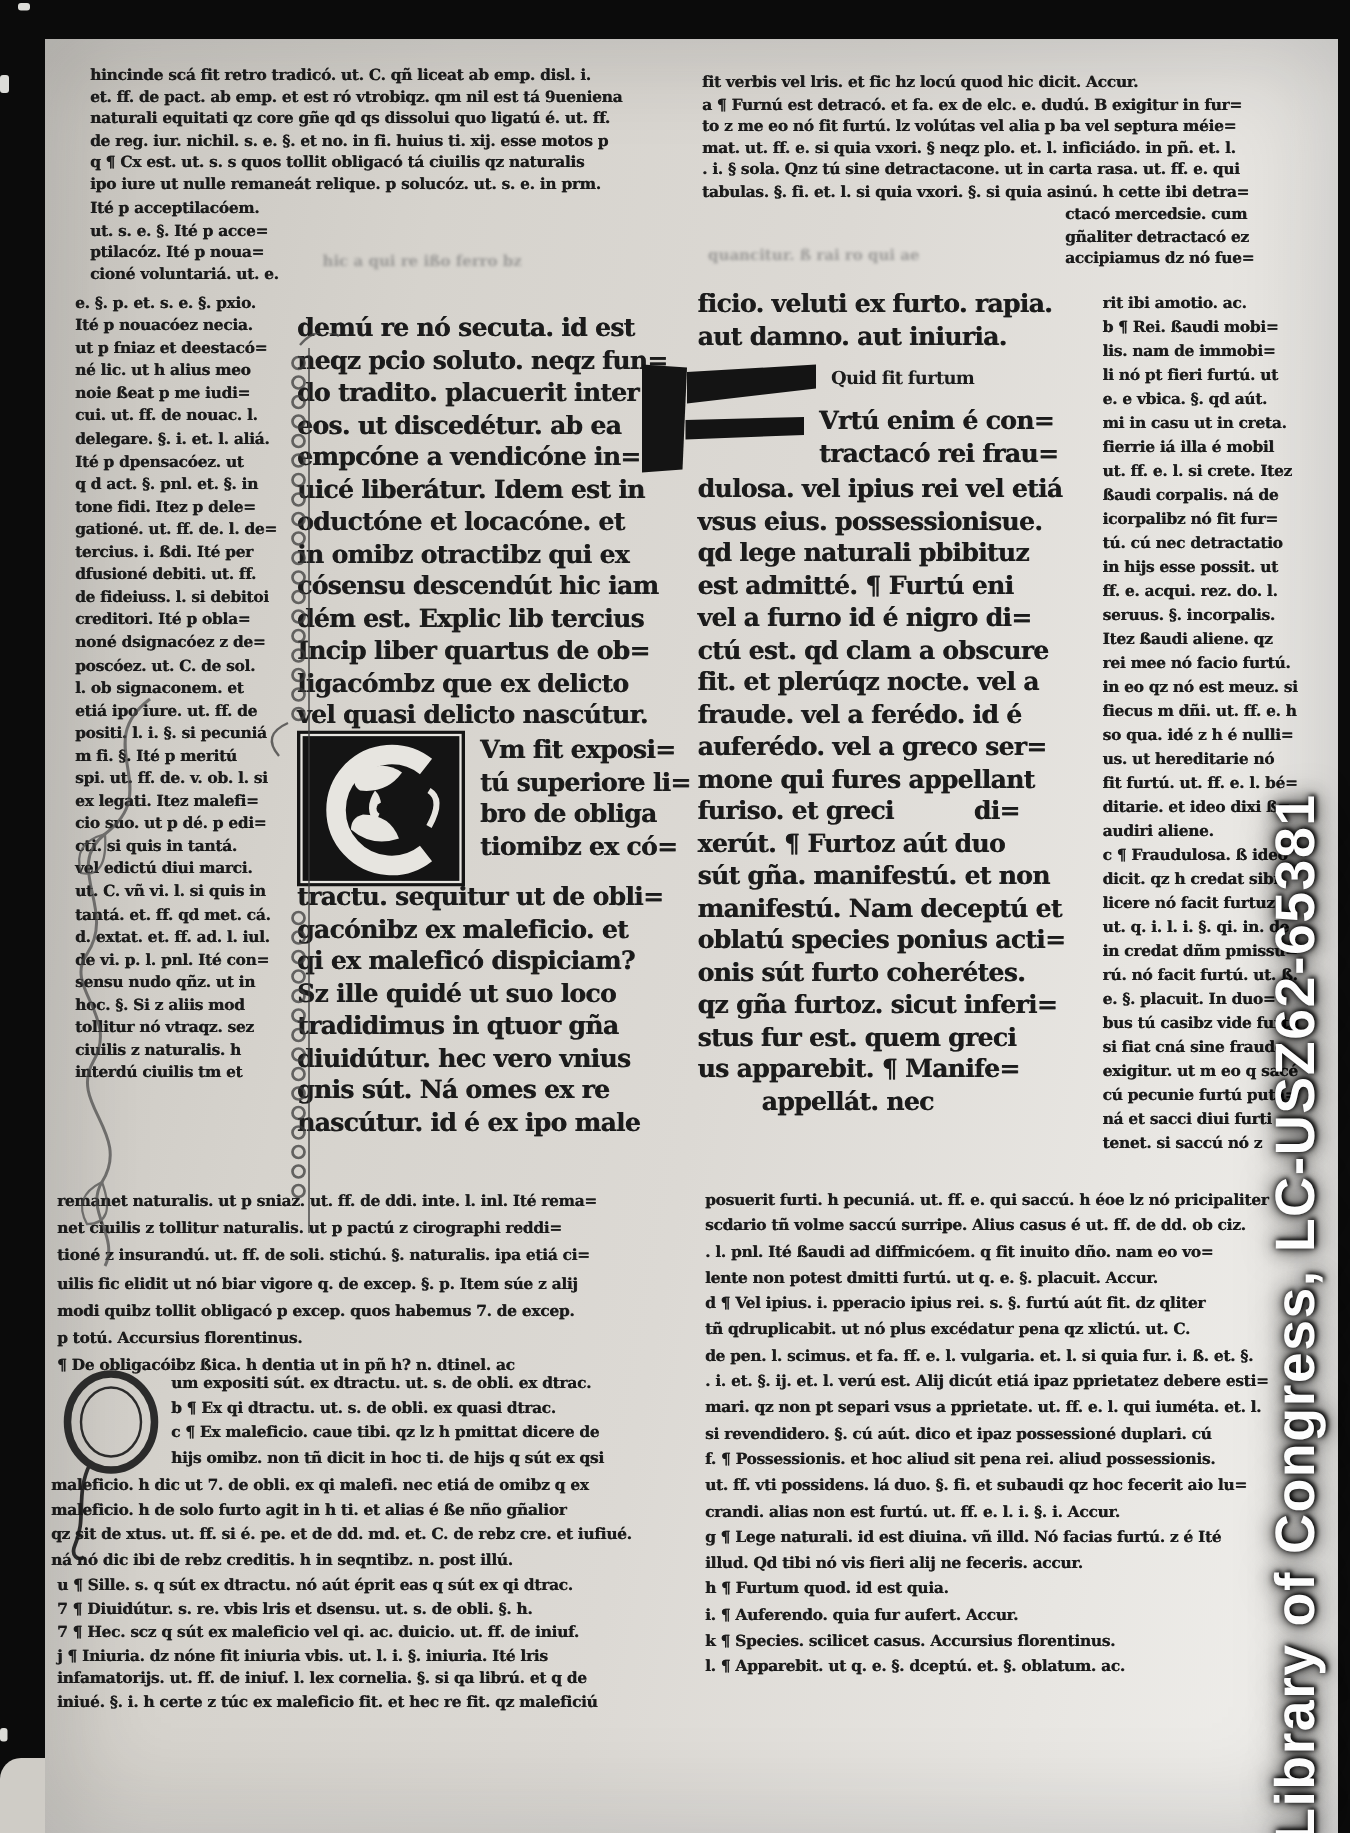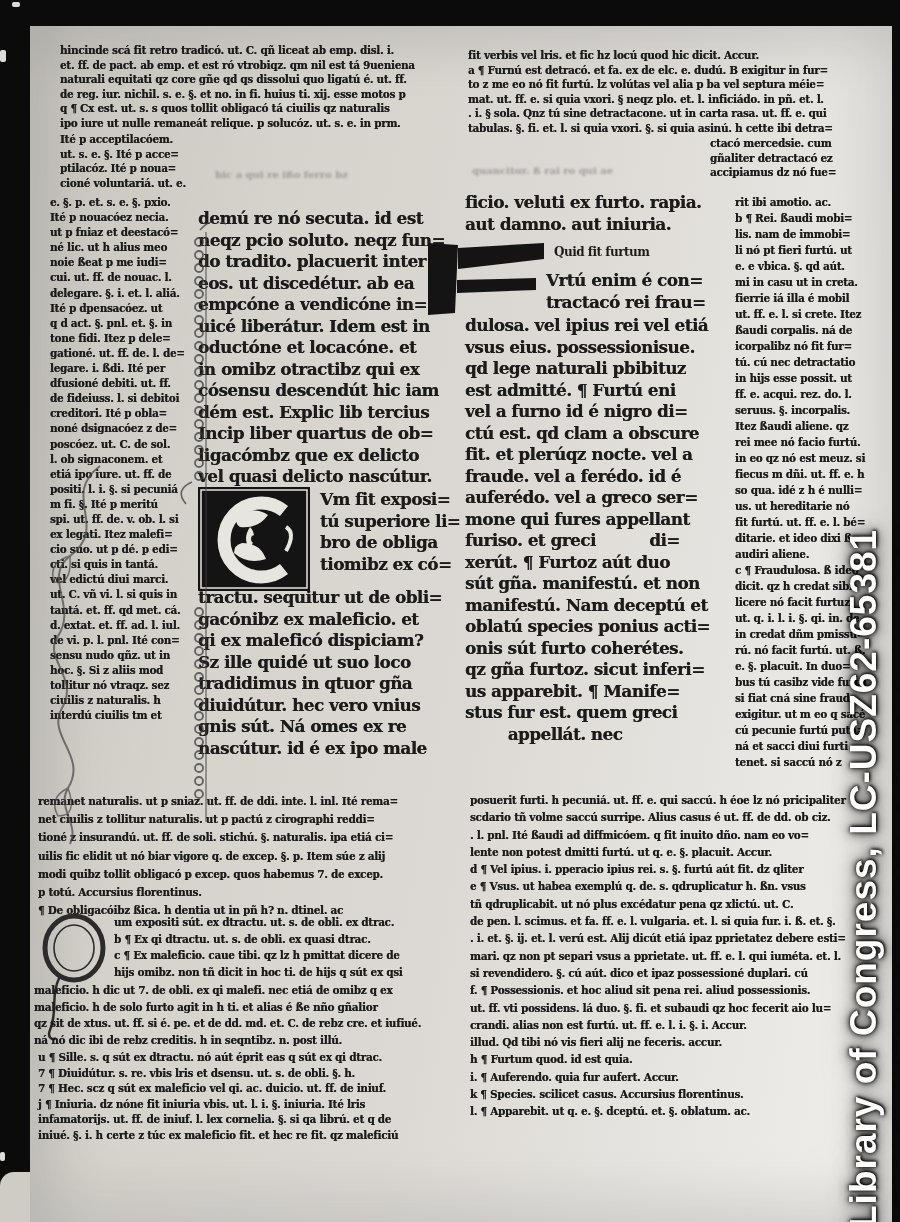--- a/index.html
+++ b/index.html
@@ -58,21 +58,21 @@
         <div class="tl">Ité p nouacóez necia.</div>
         <div class="tl">ut p fniaz et deestacó=</div>
         <div class="tl">né lic. ut h alius meo</div>
         <div class="tl">noie ßeat p me iudi=</div>
         <div class="tl">cui. ut. ff. de nouac. l.</div>
         <div class="tl">delegare. §. i. et. l. aliá.</div>
         <div class="tl">Ité p dpensacóez. ut</div>
         <div class="tl">q d act. §. pnl. et. §. in</div>
         <div class="tl">tone fidi. Itez p dele=</div>
         <div class="tl">gationé. ut. ff. de. l. de=</div>
-        <div class="tl">legare. i. ßdi. Ité per</div>
+        <div class="tl">tercius. i. ßdi. Ité per</div>
         <div class="tl">dfusioné debiti. ut. ff.</div>
         <div class="tl">de fideiuss. l. si debitoi</div>
         <div class="tl">creditori. Ité p obla=</div>
         <div class="tl">noné dsignacóez z de=</div>
         <div class="tl">poscóez. ut. C. de sol.</div>
         <div class="tl">l. ob signaconem. et</div>
         <div class="tl">etiá ipo iure. ut. ff. de</div>
         <div class="tl">positi. l. i. §. si pecuniá</div>
         <div class="tl">m fi. §. Ité p meritú</div>
         <div class="tl">spi. ut. ff. de. v. ob. l. si</div>
@@ -176,22 +176,22 @@
         <div class="tl">fraude. vel a ferédo. id é</div>
         <div class="tl">auferédo. vel a greco ser=</div>
         <div class="tl">mone qui fures appellant</div>
         <div class="tl">furiso. et greci&nbsp;&nbsp;&nbsp;&nbsp;&nbsp;&nbsp;&nbsp;&nbsp;&nbsp;&nbsp;di=</div>
         <div class="tl">xerút. ¶ Furtoz aút duo</div>
         <div class="tl">sút gña. manifestú. et non</div>
         <div class="tl">manifestú. Nam deceptú et</div>
         <div class="tl">oblatú species ponius acti=</div>
         <div class="tl">onis sút furto coherétes.</div>
         <div class="tl">qz gña furtoz. sicut inferi=</div>
+        <div class="tl">stus fur est. quem greci</div>
         <div class="tl">us apparebit. ¶ Manife=</div>
-        <div class="tl">stus fur est. quem greci</div>
         <div class="tl">&nbsp;&nbsp;&nbsp;&nbsp;&nbsp;&nbsp;&nbsp;&nbsp;appellát. nec</div>
       </div>
 
     <div class="abs gloss lh16" style="left:705px;top:168px;width:160px;">
         <div class="tl">rit ibi amotio. ac.</div>
         <div class="tl">b ¶ Rei. ßaudi mobi=</div>
         <div class="tl">lis. nam de immobi=</div>
         <div class="tl">li nó pt fieri furtú. ut</div>
         <div class="tl">e. e vbica. §. qd aút.</div>
         <div class="tl">mi in casu ut in creta.</div>
@@ -263,29 +263,29 @@
         <div class="tl">infamatorijs. ut. ff. de iniuf. l. lex cornelia. §. si qa librú. et q de</div>
         <div class="tl">iniué. §. i. h certe z túc ex maleficio fit. et hec re fit. qz maleficiú</div>
       </div>
 
     <div class="abs gloss lh173" style="left:440px;top:766px;width:420px;">
         <div class="tl">posuerit furti. h pecuniá. ut. ff. e. qui saccú. h éoe lz nó pricipaliter</div>
         <div class="tl">scdario tñ volme saccú surripe. Alius casus é ut. ff. de dd. ob ciz.</div>
         <div class="tl">. l. pnl. Ité ßaudi ad diffmicóem. q fit inuito dño. nam eo vo=</div>
         <div class="tl">lente non potest dmitti furtú. ut q. e. §. placuit. Accur.</div>
         <div class="tl">d ¶ Vel ipius. i. pperacio ipius rei. s. §. furtú aút fit. dz qliter</div>
-        <div class="tl">e ¶ Vsus. ut habea exemplú q. de. s. qdruplicatur h. ßn. vsus</div>
         <div class="tl">tñ qdruplicabit. ut nó plus excédatur pena qz xlictú. ut. C.</div>
         <div class="tl">de pen. l. scimus. et fa. ff. e. l. vulgaria. et. l. si quia fur. i. ß. et. §.</div>
         <div class="tl">. i. et. §. ij. et. l. verú est. Alij dicút etiá ipaz pprietatez debere esti=</div>
         <div class="tl">mari. qz non pt separi vsus a pprietate. ut. ff. e. l. qui iuméta. et. l.</div>
         <div class="tl">si revendidero. §. cú aút. dico et ipaz possessioné duplari. cú</div>
         <div class="tl">f. ¶ Possessionis. et hoc aliud sit pena rei. aliud possessionis.</div>
         <div class="tl">ut. ff. vti possidens. lá duo. §. fi. et subaudi qz hoc fecerit aio lu=</div>
         <div class="tl">crandi. alias non est furtú. ut. ff. e. l. i. §. i. Accur.</div>
+        <div class="tl">g ¶ Lege naturali. id est diuina. vñ illd. Nó facias furtú. z é Ité</div>
         <div class="tl">illud. Qd tibi nó vis fieri alij ne feceris. accur.</div>
         <div class="tl">h ¶ Furtum quod. id est quia.</div>
         <div class="tl">i. ¶ Auferendo. quia fur aufert. Accur.</div>
         <div class="tl">k ¶ Species. scilicet casus. Accursius florentinus.</div>
         <div class="tl">l. ¶ Apparebit. ut q. e. §. dceptú. et. §. oblatum. ac.</div>
       </div>
 
     <div class="abs ghost" style="left:185px;top:143px;">hic a qui re ißo ferro bz</div>
     <div class="abs ghost" style="left:442px;top:139px;">quancitur. ß rai ro qui ae</div>
 

